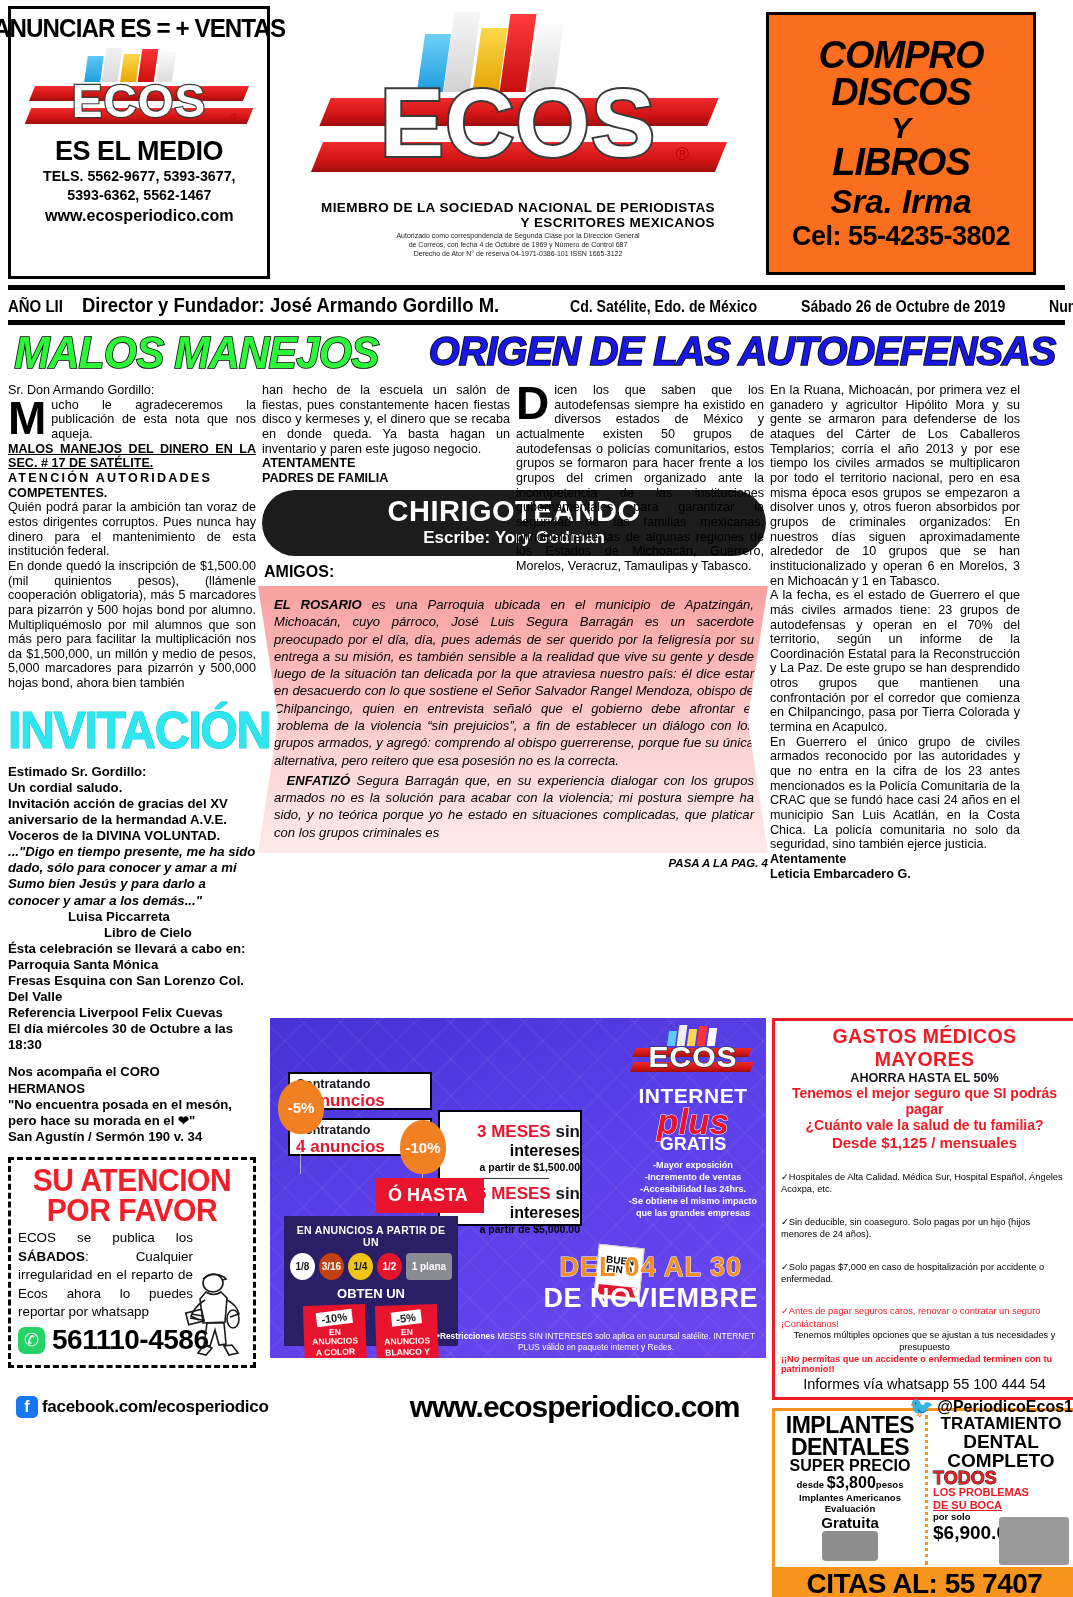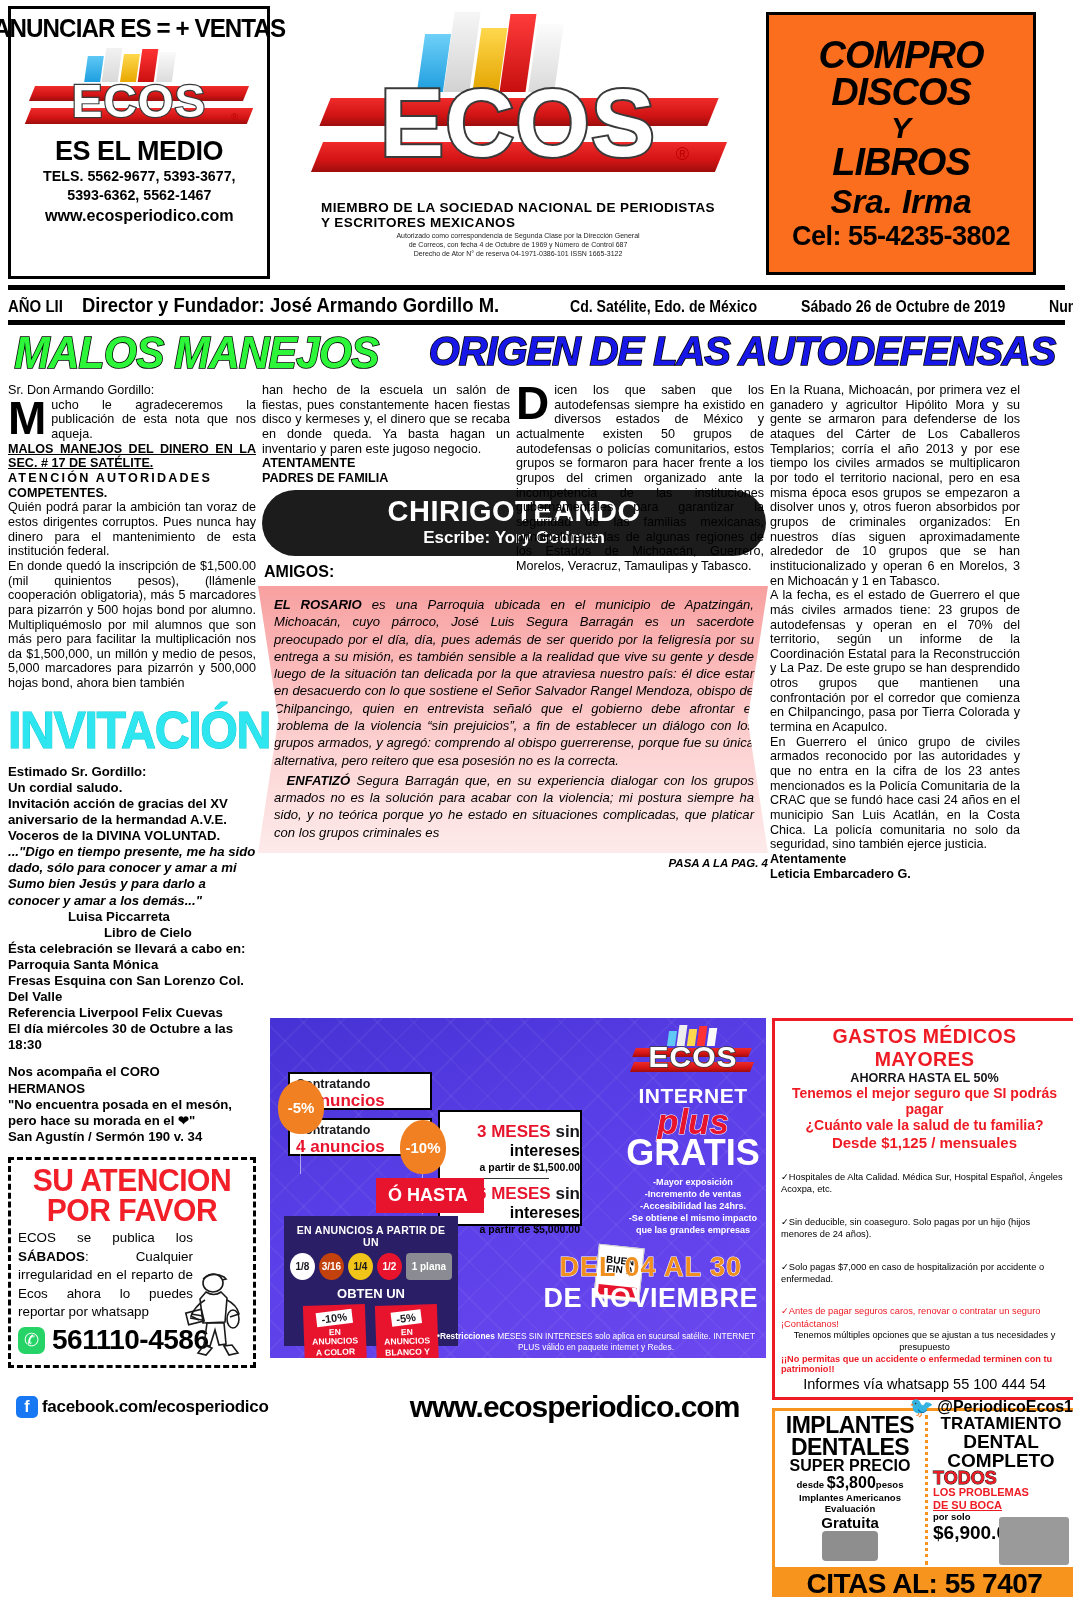--- a/index.html
+++ b/index.html
@@ -40,21 +40,21 @@
 
   
   .ad-center {
     width: 496px; height: 285px; position: relative;
     display: flex; flex-direction: column; align-items: center; justify-content: flex-start;
     padding-top: 6px;
   }
   .ecos-logo-big { position: relative; width: 430px; height: 200px; }
   .soc-line1 {
     font-weight: 900; font-size: 13.5px; letter-spacing: 0.4px;
-    text-align: left; line-height: 1.12; margin-top: -6px; white-space: nowrap;
+    text-align: right; line-height: 1.12; margin-top: -6px; white-space: nowrap;
   }
   .soc-fine { font-size: 7px; line-height: 1.25; text-align: center; color: #222; margin-top: 2px; }
 
   
   .ad-right {
     width: 270px; height: 263px; margin: 12px 14px 0 0;
     border: 3px solid #000; background: #fa6e1e;
     display: flex; flex-direction: column; align-items: center; justify-content: center;
     padding: 4px;
   }
@@ -212,21 +212,21 @@
   .tags { display: flex; justify-content: center; gap: 10px; margin-top: 4px; }
   .tag { background: #e8142d; width: 62px; padding: 3px 2px 4px; transform: rotate(-2deg); }
   .tag-p { background:#fff; color:#17171c; font-weight:900; font-size:11px; display:inline-block;
            padding:1px 5px; transform: rotate(-5deg); }
   .tag-t { color: #fff; font-weight: 900; font-size: 8.6px; line-height: 1.06; margin-top: 2px; }
   .rightpanel { position: absolute; right: 6px; top: 6px; width: 134px; text-align: center; z-index: 4; }
   .ecosmini { position: relative; height: 56px; }
   .internet { color: #fff; font-weight: 900; font-size: 21px; letter-spacing: .5px; margin-top: 4px;}
   .plus { color: #e8142d; font-weight: 900; font-style: italic; font-size: 35px; line-height: .8;
           -webkit-text-stroke: 1px #fff; paint-order: stroke fill; }
-  .gratis { color: #fff; font-weight: 900; font-size: 36px; line-height: .95; }
+  .gratis { color: #fff; font-weight: 900; font-size: 18px; line-height: .95; }
   .bullets { color: #fff; font-size: 9.1px; font-weight: 700; line-height: 1.32; margin-top: 6px; }
   .delal { position: absolute; right: 8px; bottom: 44px; text-align: center; z-index: 5;}
   .delal .l1 { color: #f09020; font-weight: 900; font-size: 27px; letter-spacing: 1px;
                -webkit-text-stroke: 1px #fff; paint-order: stroke fill;}
   .delal .l2 { color: #fff; font-weight: 900; font-size: 27px; letter-spacing: .5px; }
   .restr { position: absolute; right: 10px; bottom: 6px; width: 320px; color: #fff;
            font-size: 8.4px; line-height: 1.25; text-align: center; z-index: 5;}
   .buenfin { position: absolute; left: 326px; top: 228px; width: 46px; height: 54px;
              background: #fff; border: 1px solid #ccc; transform: rotate(6deg); z-index: 5;
              text-align: center; padding-top: 9px;}

